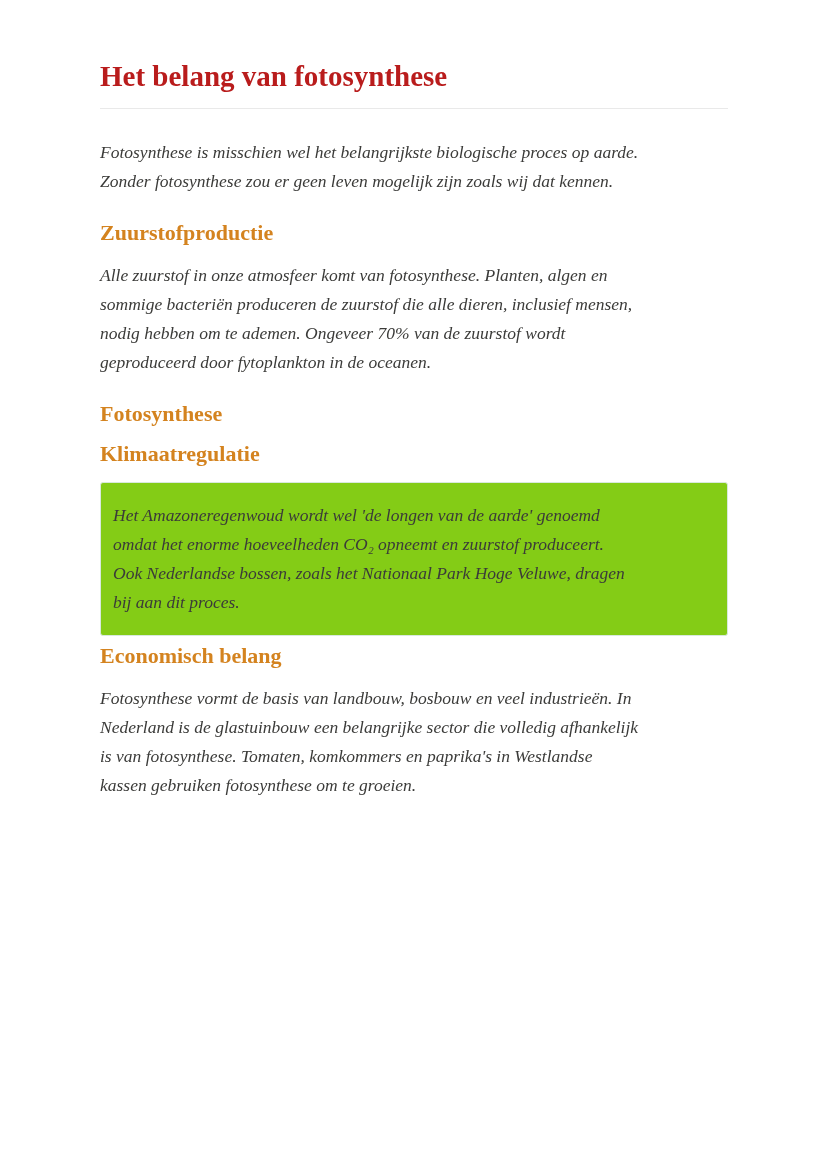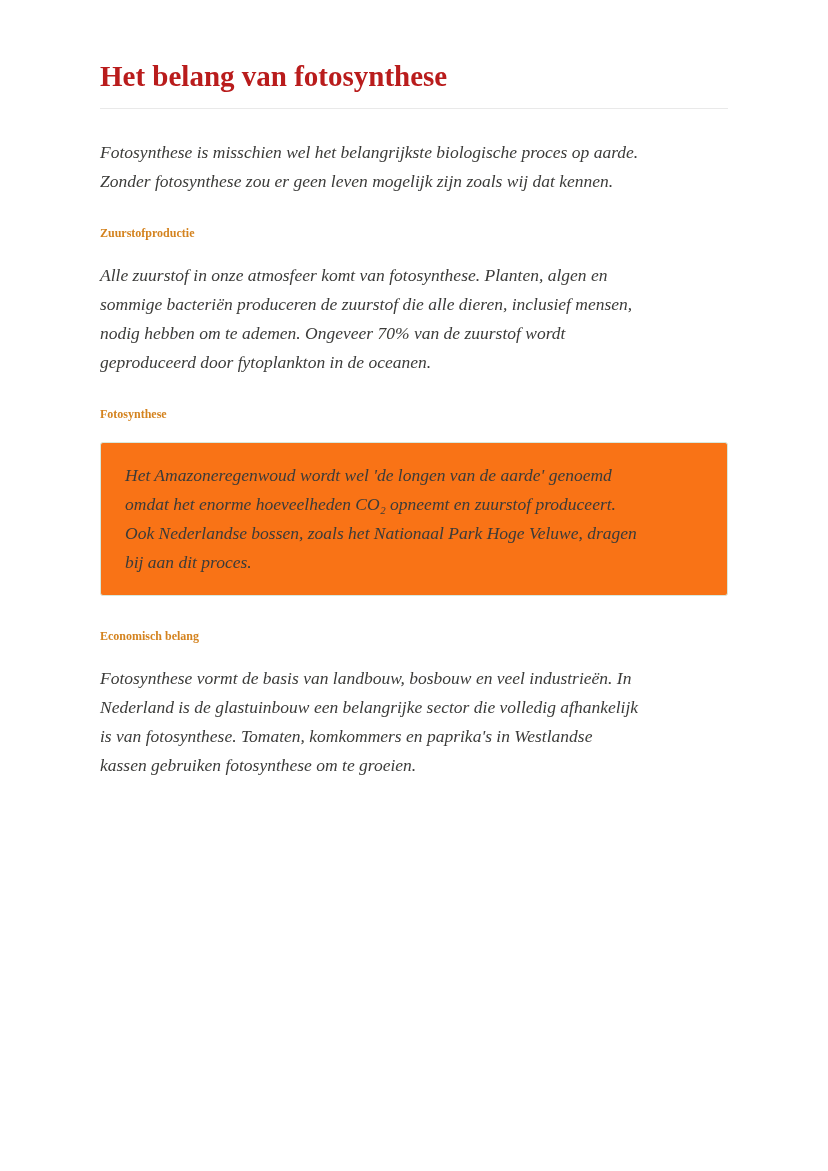--- a/index.html
+++ b/index.html
@@ -31,32 +31,32 @@
     margin: 0 0 29px 0;
   }
   p.body-text {
     font-size: 17.5px;
     line-height: 29px;
     margin: 0 0 25px 0;
     white-space: pre-line;
     font-style: italic;
   }
   h2.section-heading {
-    font-size: 12px;
+    font-size: 22px;
     line-height: 24px;
     font-weight: bold;
     color: #d4831f;
     margin: 0 0 16px 0;
   }
   .callout {
-    background: #f97316;
+    background: #84cc16;
     border: 1px solid #d8e9dd;
     border-radius: 3px;
-    padding: 18px 24px;
-    margin: 0 0 28px 0;
+    padding: 18px 12px;
+    margin: 0 0 8px 0;
   }
   .callout p.body-text {
     margin: 0;
   }
 </style>
 </head>
 <body>
 
 <div class="article">
 
@@ -68,20 +68,21 @@
 Zonder fotosynthese zou er geen leven mogelijk zijn zoals wij dat kennen.</p>
 
   <h2 class="section-heading">Zuurstofproductie</h2>
   <p class="body-text">Alle zuurstof in onze atmosfeer komt van fotosynthese. Planten, algen en
 sommige bacteriën produceren de zuurstof die alle dieren, inclusief mensen,
 nodig hebben om te ademen. Ongeveer 70% van de zuurstof wordt
 geproduceerd door fytoplankton in de oceanen.</p>
 
   <h2 class="section-heading">Fotosynthese</h2>
 
+  <h2 class="section-heading">Klimaatregulatie</h2>
 
   <div class="callout">
     <p class="body-text">Het Amazoneregenwoud wordt wel 'de longen van de aarde' genoemd
 omdat het enorme hoeveelheden CO₂ opneemt en zuurstof produceert.
 Ook Nederlandse bossen, zoals het Nationaal Park Hoge Veluwe, dragen
 bij aan dit proces.</p>
   </div>
 
   <h2 class="section-heading">Economisch belang</h2>
   <p class="body-text">Fotosynthese vormt de basis van landbouw, bosbouw en veel industrieën. In

